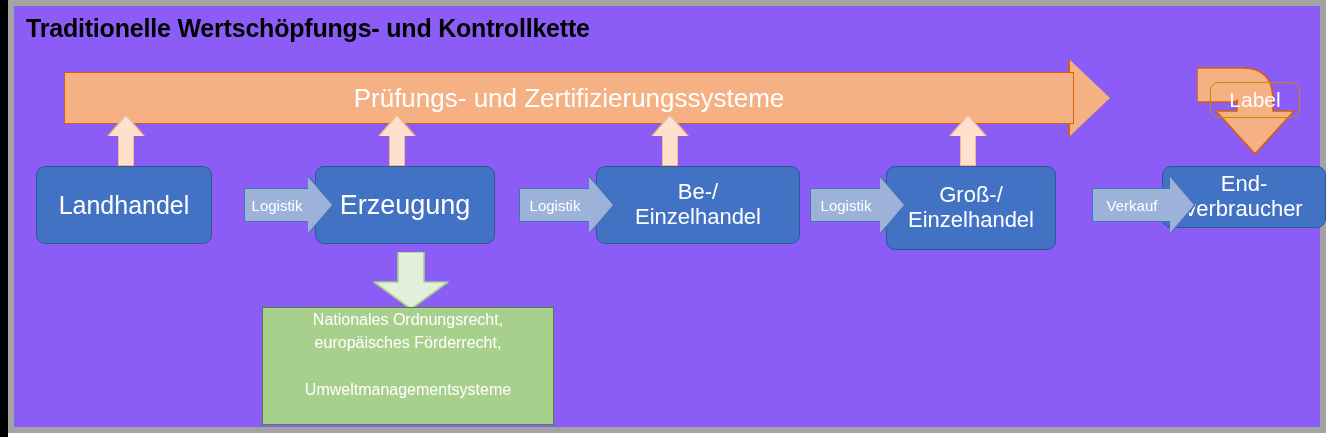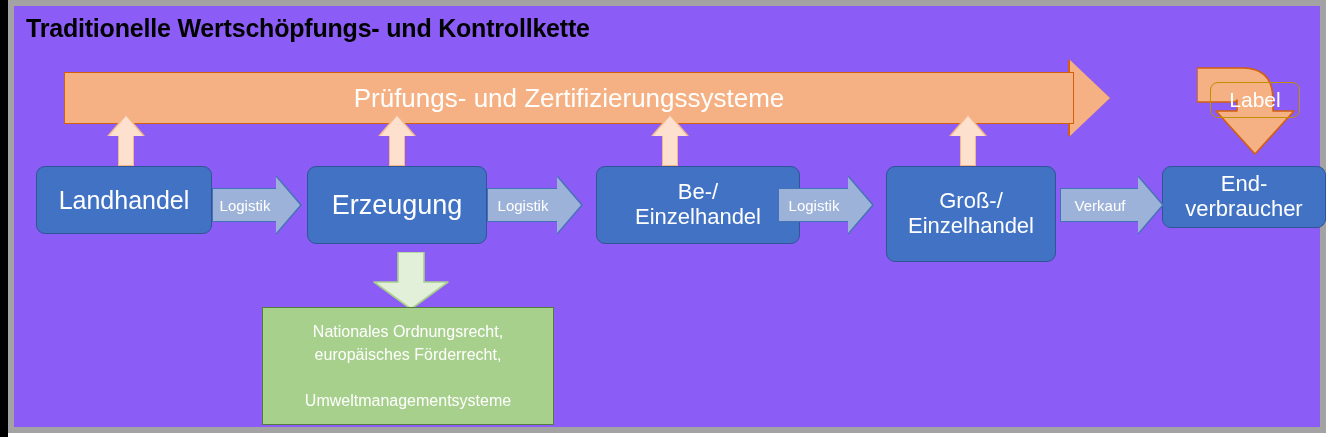--- a/index.html
+++ b/index.html
@@ -80,21 +80,21 @@
   
   .stage{
     position:absolute;
     background:#4272c4;border:1.5px solid #2f5596;border-radius:9px;
     box-sizing:border-box;
     display:flex;align-items:center;justify-content:center;
     color:#ffffff;text-align:center;line-height:1.12;
   }
 
   
-  .logi{position:absolute;height:60px;}
+  .logi{position:absolute;height:60px;margin-left:32px;}
   .logi .lbody{
     position:absolute;left:0;top:13px;height:34px;
     background:#9db2d9;border:1.5px solid #4472b8;border-right:none;box-sizing:border-box;
   }
   .logi .lhead{
     position:absolute;top:0;width:0;height:0;
     border-top:30px solid transparent;border-bottom:30px solid transparent;
     border-left:26px solid #4472b8;
   }
   .logi .lhead-in{
@@ -129,21 +129,21 @@
   }
 
   
   .greenarrow{position:absolute;left:358px;top:246px;width:78px;height:58px;}
   .greenarrow svg{display:block;}
 
   
   .greenbox{
     position:absolute;left:248px;top:301px;width:292px;height:118px;
     background:#a8d08d;border:1.5px solid #537d3b;
-    box-sizing:border-box;display:flex;align-items:center;justify-content:center;
+    box-sizing:border-box;display:flex;align-items:flex-start;justify-content:center;
     color:#ffffff;font-size:16px;text-align:center;line-height:1.45;
   }
 </style>
 </head>
 <body>
 
 <div id="canvas">
 
   <div id="gutter"></div>
 
@@ -183,40 +183,40 @@
     <div class="bent">
       <svg width="105" height="92" viewBox="0 0 105 92">
         <path d="M0,4 L46,4 Q76,4 76,36 L76,47 L97,47 L58,90 L19,47 L40,47 L40,36 Q40,38 34,38 L0,38 Z" fill="#f5b183" stroke="#d2600f" stroke-width="1.6" stroke-linejoin="round"></path>
       </svg>
     </div>
 
     <div class="labelbox">
       <span>Label</span>
     </div>
 
-    <div class="stage" style="left:22px;top:160px;width:176px;height:68px;font-size:25px;">
+    <div class="stage" style="left:22px;top:160px;width:176px;height:78px;font-size:25px;">
       <div>
         <span>Landhandel</span>
       </div>
     </div>
 
-    <div class="stage" style="left:293px;top:160px;width:180px;height:78px;font-size:27px;align-items:center;">
+    <div class="stage" style="left:301px;top:160px;width:180px;height:78px;font-size:27px;align-items:center;">
       <div>
         <span>Erzeugung</span>
       </div>
     </div>
 
     <div class="stage" style="left:582px;top:160px;width:204px;height:78px;font-size:22px;">
       <div>
         <span>Be-/</span><br>
         <span>Einzelhandel</span>
       </div>
     </div>
 
-    <div class="stage" style="left:872px;top:160px;width:170px;height:96px;font-size:22px;">
+    <div class="stage" style="left:872px;top:160px;width:170px;height:84px;font-size:22px;">
       <div>
         <span>Groß-/</span><br>
         <span>Einzelhandel</span>
       </div>
     </div>
 
     <div class="stage" style="left:1148px;top:160px;width:164px;height:62px;font-size:22px;">
       <div>
         <span>End-</span><br>
         <span>verbraucher</span>

